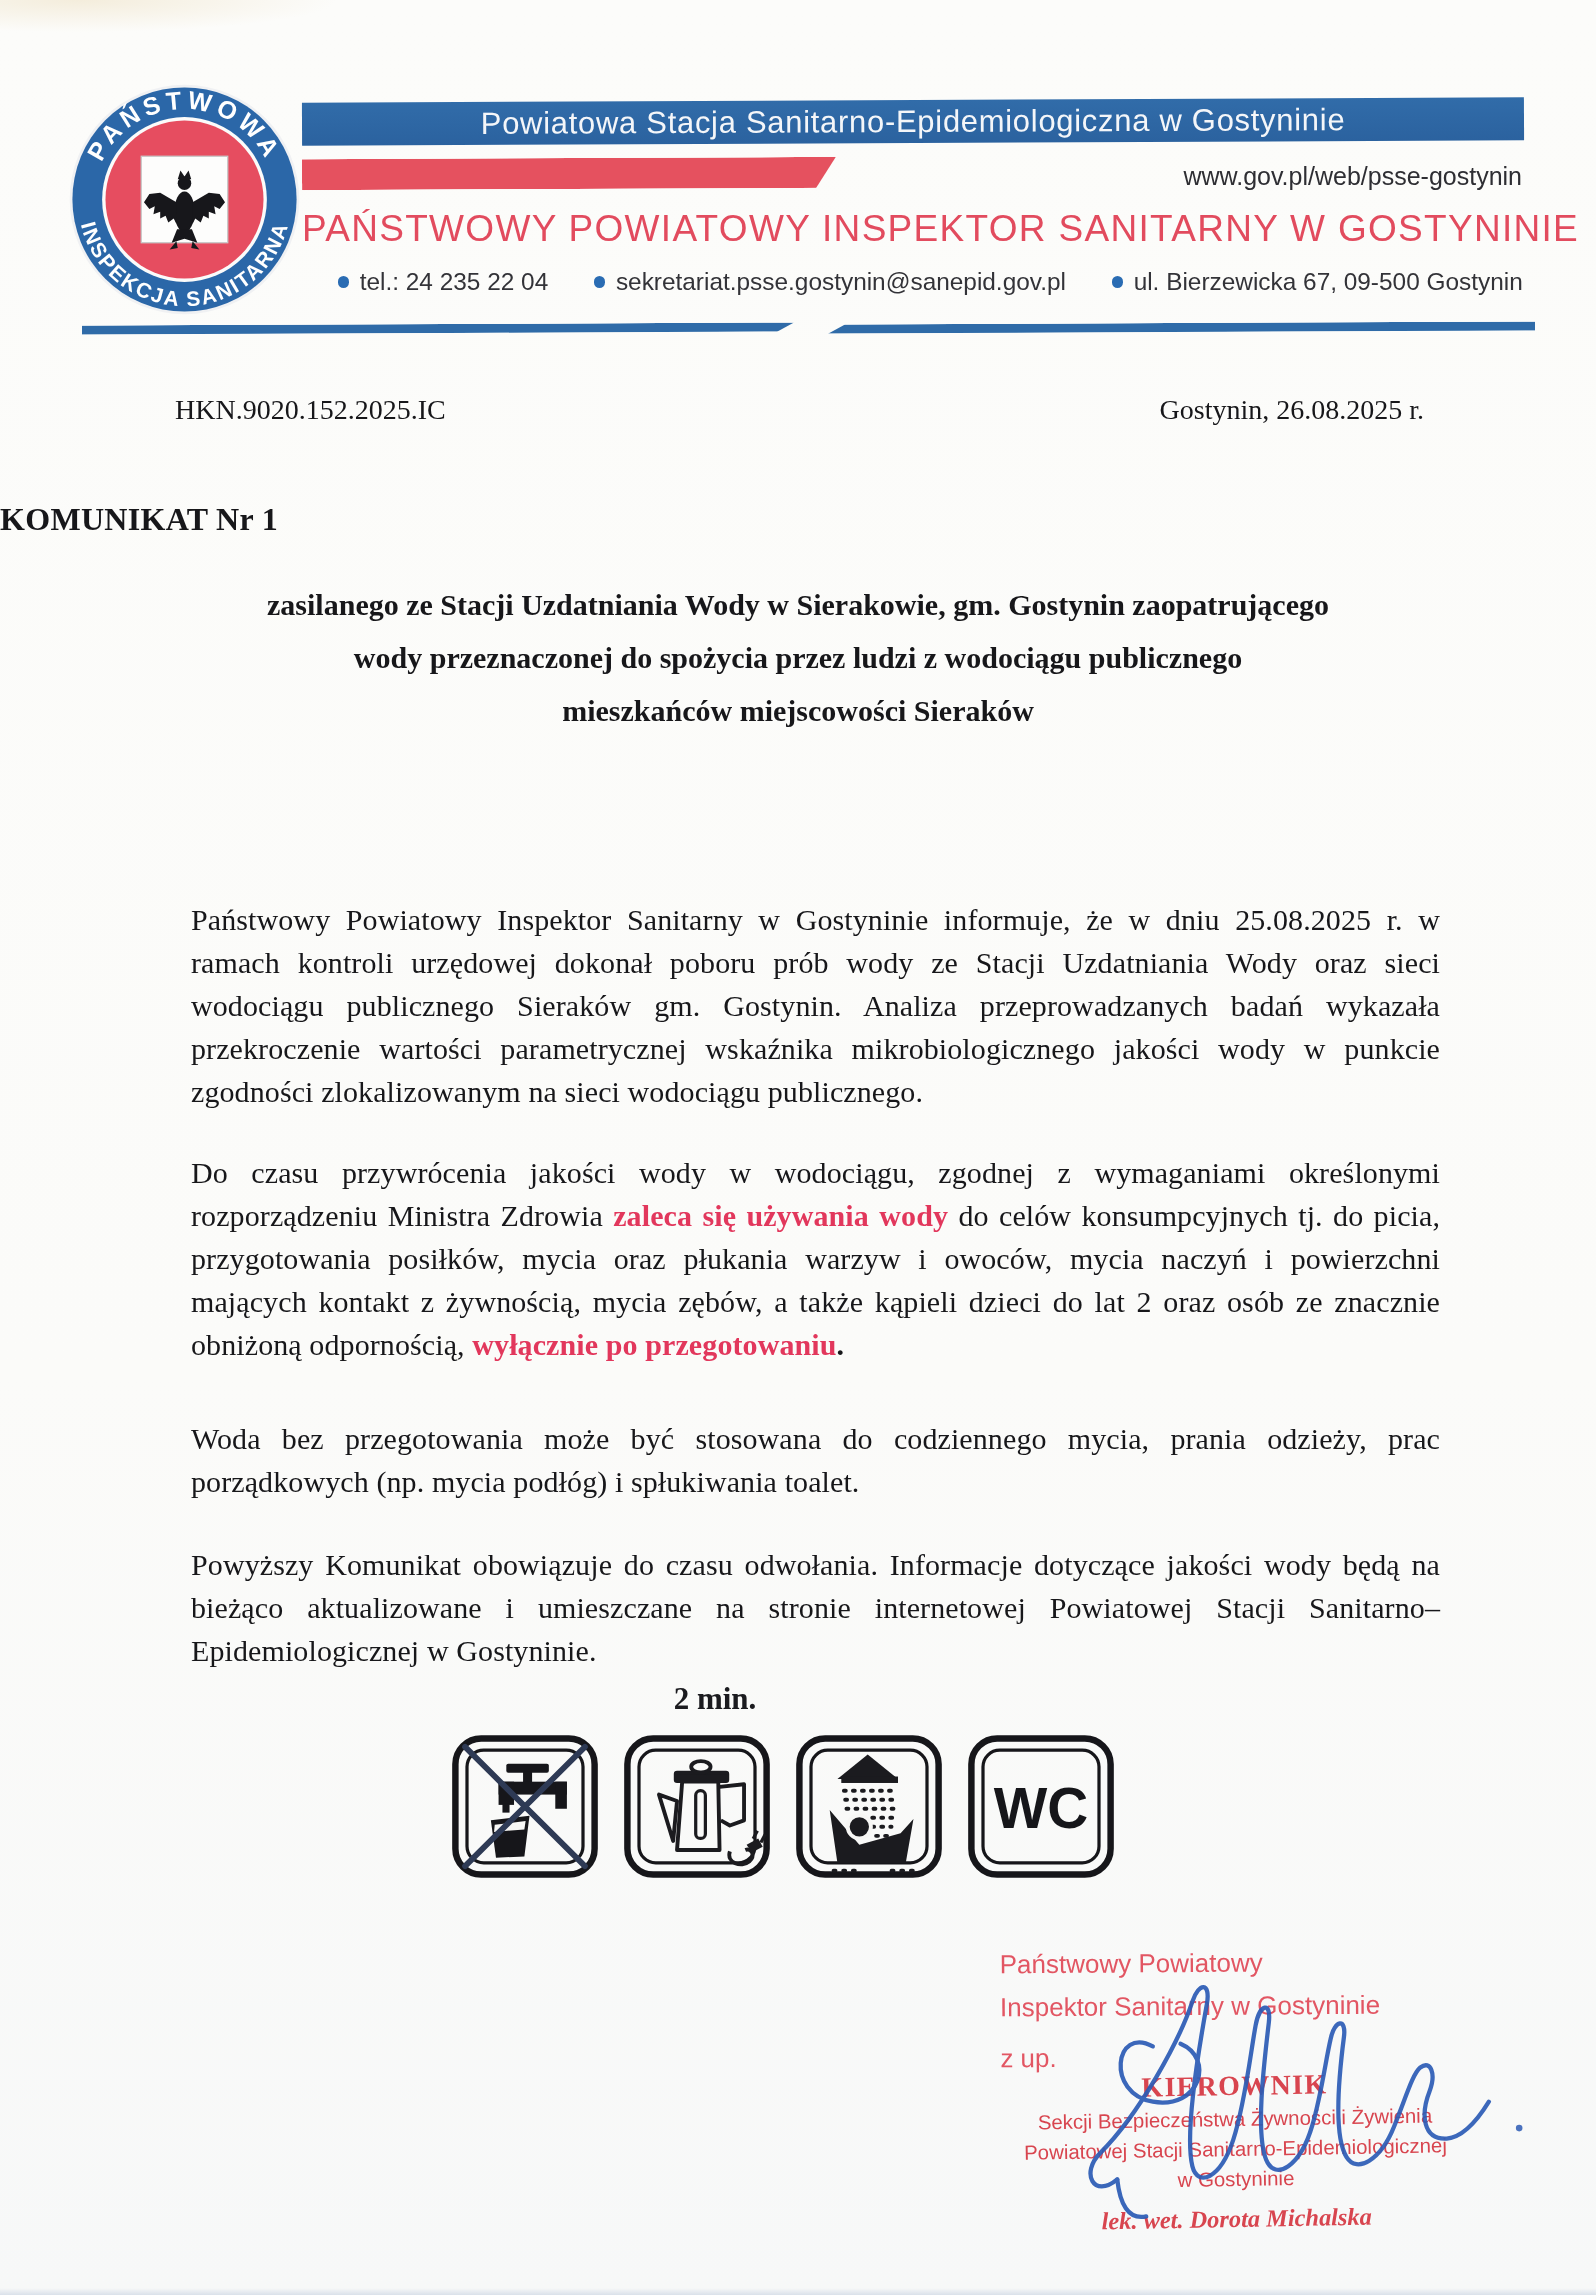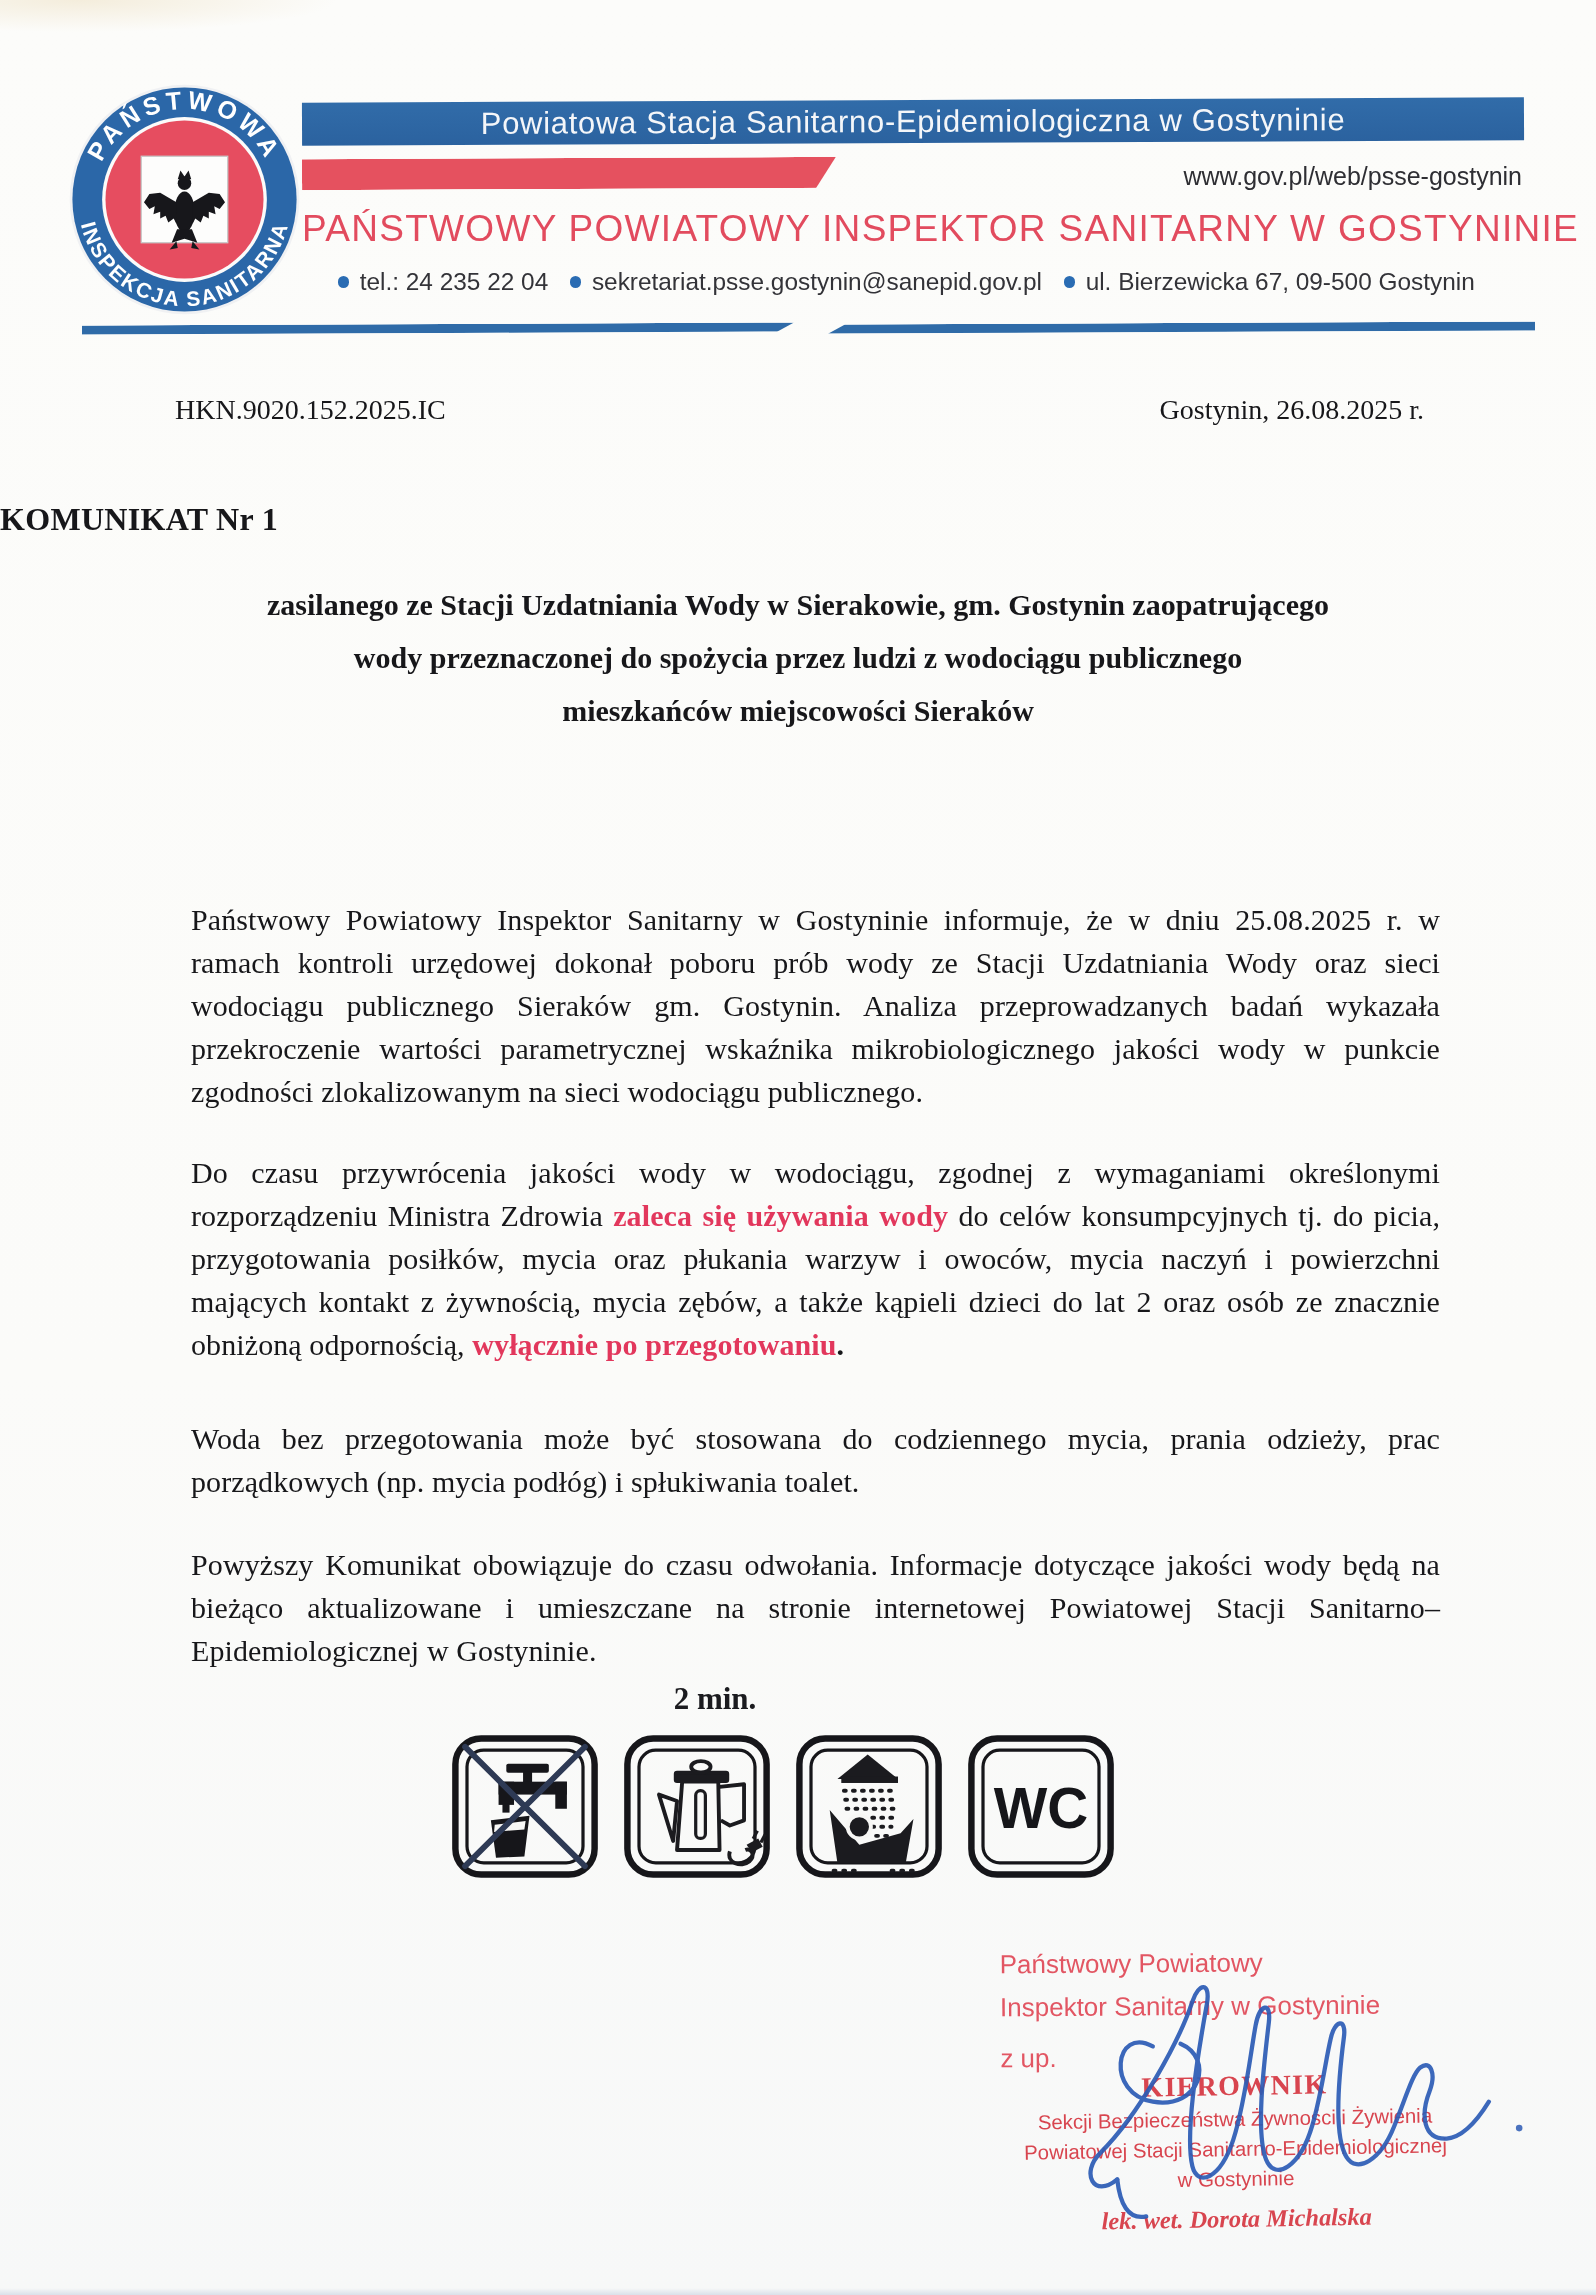--- a/index.html
+++ b/index.html
@@ -36,21 +36,21 @@
     font-family:"Liberation Sans",sans-serif;font-size:25px;color:#2e2e33;
   }
   .inspector{
     position:absolute;left:302px;top:208px;width:1222px;
     text-align:right;
     font-family:"Liberation Sans",sans-serif;font-size:37px;color:#e24b5e;
     letter-spacing:1.3px;white-space:nowrap;
   }
   .contacts{
     position:absolute;left:302px;top:268px;width:1252px;
-    display:flex;align-items:center;column-gap:22px;padding-left:36px;
+    display:flex;align-items:center;column-gap:46px;padding-left:36px;
     font-family:"Liberation Sans",sans-serif;font-size:24.4px;color:#333338;
   }
   .c-item{display:flex;align-items:center;white-space:nowrap;}
   .dot{width:11.2px;height:11.2px;border-radius:50%;background:#2a6cb3;margin-right:10.5px;flex:0 0 auto;}
   .divider{position:absolute;height:9.2px;background:#2f6ba8;transform:rotate(-0.25deg);}
   .d-left{left:82px;top:324px;width:712px;clip-path:polygon(0 0,100% 0,calc(100% - 17px) 100%,0 100%);}
   .d-right{left:828px;top:323px;width:707px;clip-path:polygon(17px 0,100% 0,100% 100%,0 100%);}
   
   .ref-row{
     position:absolute;left:175px;top:394px;width:1249px;

